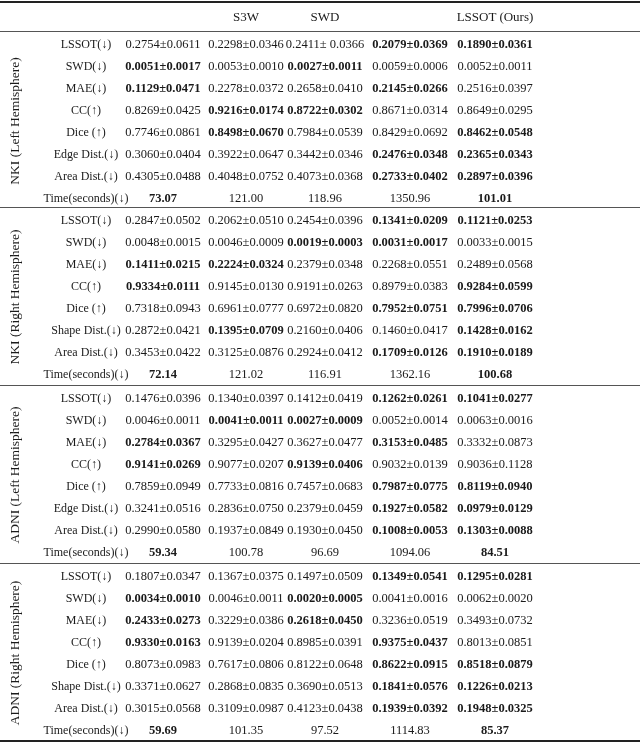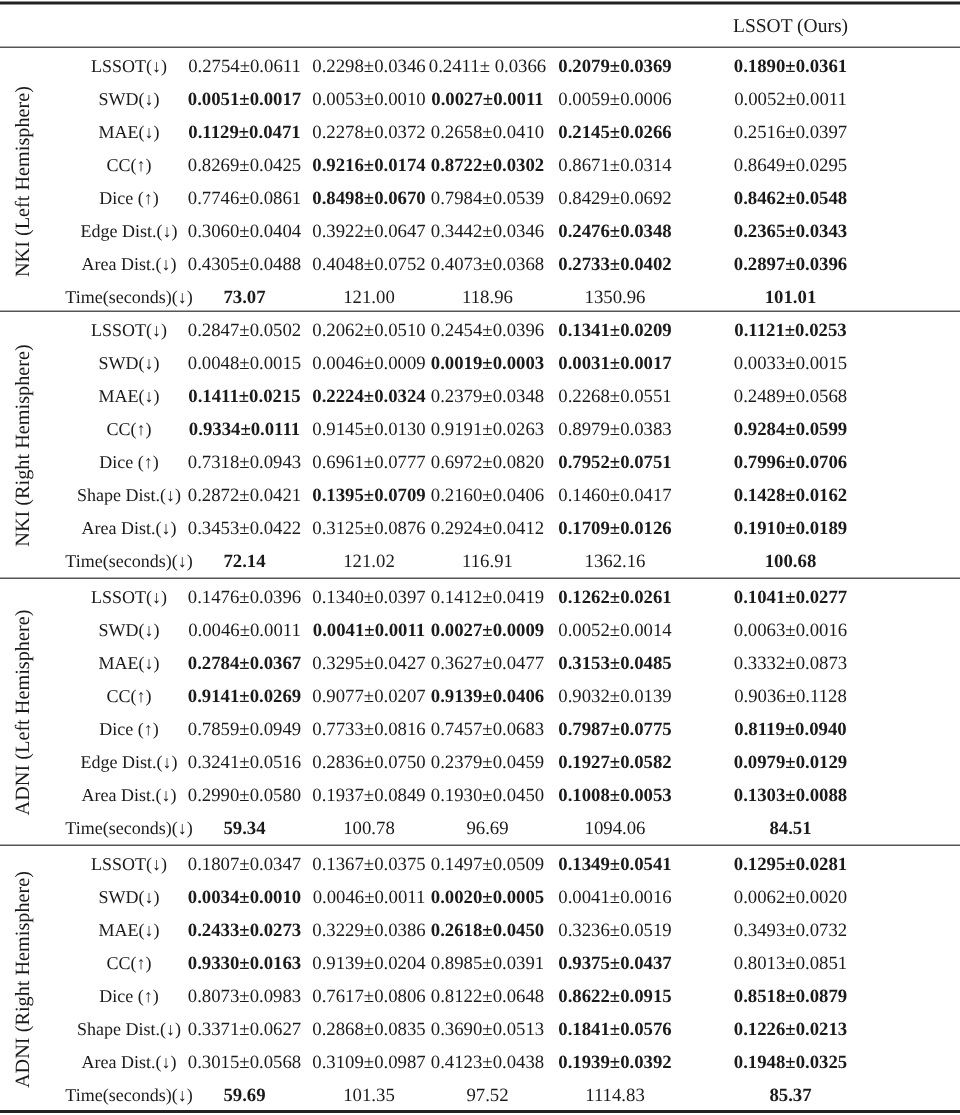--- a/index.html
+++ b/index.html
@@ -15,29 +15,31 @@
   .vlabel span { position: absolute; left: 50%; top: 50%; transform: translate(-50%, -50%) rotate(-90deg); white-space: nowrap; font-size: 13.5px; }
   .row { position: absolute; left: 0; width: 640px; height: 22px; }
   .row .cell { position: absolute; top: 0; height: 22px; line-height: 22px; text-align: center; font-size: 12.5px; white-space: nowrap; }
   .row .cell.metric { font-size: 12px; }
   .b { font-weight: bold; }
   .c0 { left: 30px; width: 112px; }
   .c1 { left: 122px; width: 82px; }
   .c2 { left: 205px; width: 82px; }
   .c3 { left: 284px; width: 82px; }
   .c4 { left: 368px; width: 84px; }
-  .c5 { left: 453px; width: 84px; margin-left: 32px; }
+  .c5 { left: 453px; width: 84px; }
 </style>
 </head>
 <body>
 
 <div id="tbl">
   <div class="rule thick" style="top:1px"></div>
   <div class="hdr">
     <div class="cell c0"></div>
+    <div class="cell c2">S3W</div>
+    <div class="cell c3">SWD</div>
     <div class="cell c5">LSSOT (Ours)</div>
   </div>
   <div class="rule thin" style="top:31px"></div>
   <div id="sections">
       <div class="section" style="top: 32px;">
         <div class="vlabel">
           <span>NKI (Left Hemisphere)</span>
         </div>
         <div class="row" style="top: 1px;">
           <div class="cell c0 metric">LSSOT(↓)</div>

